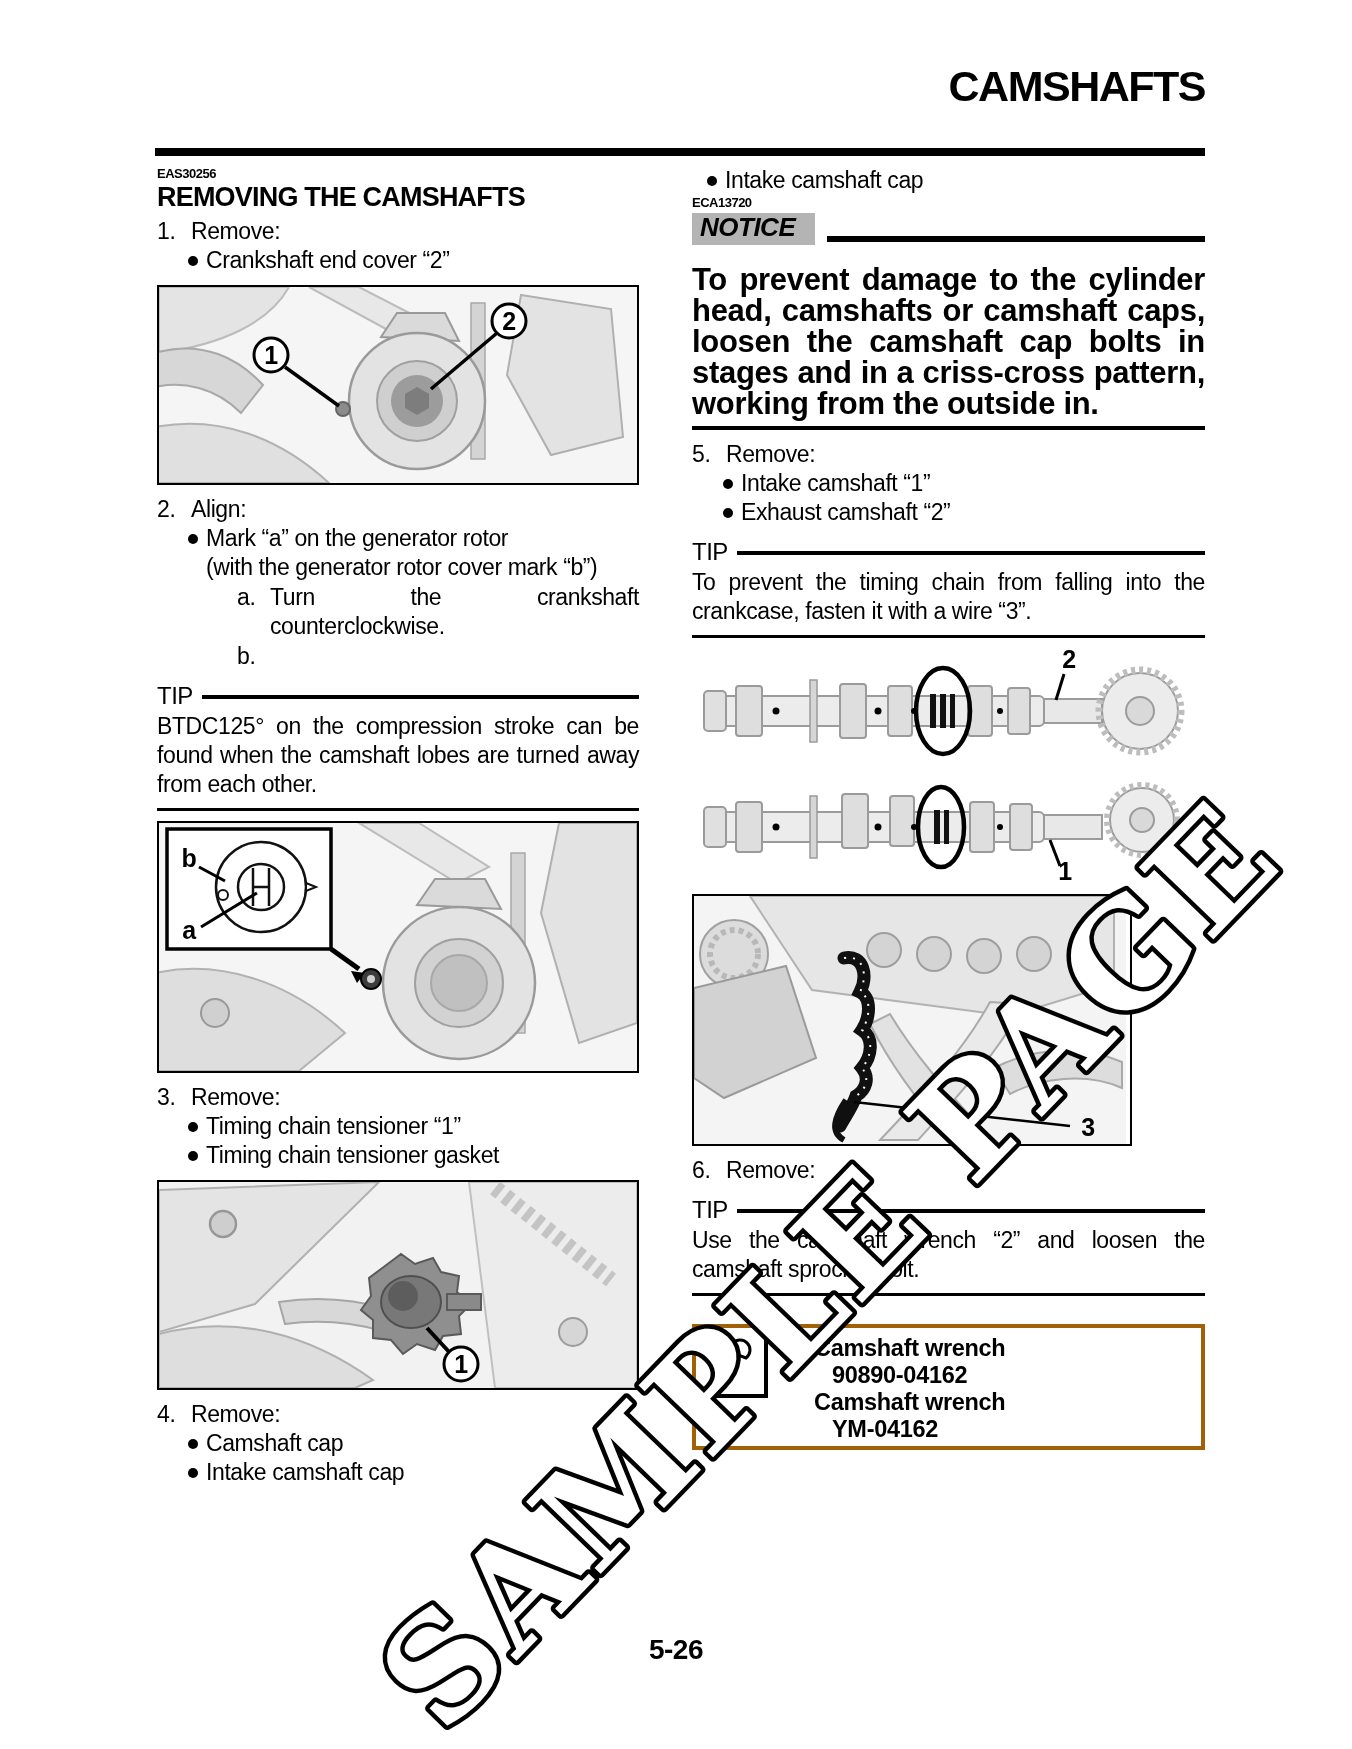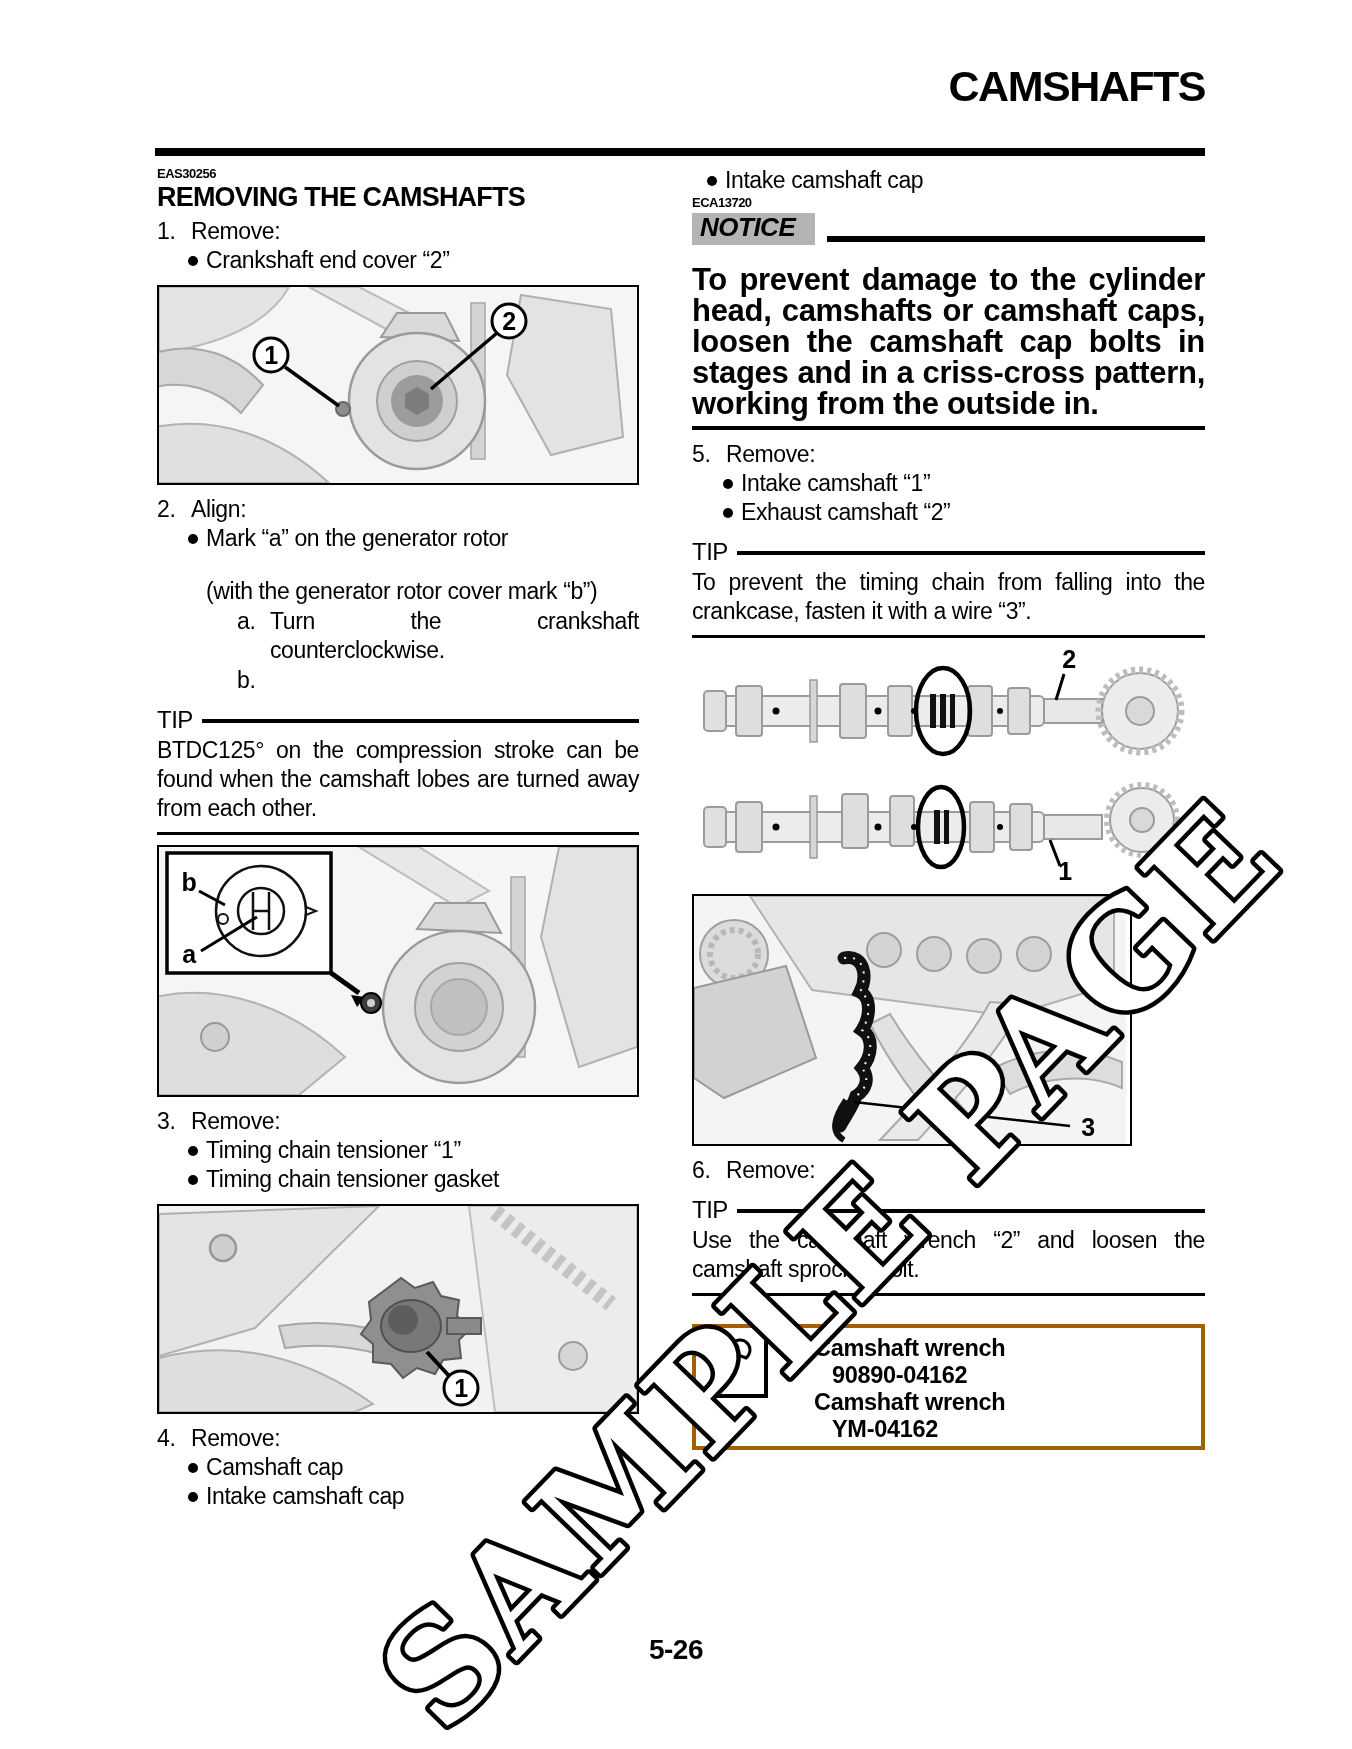--- a/index.html
+++ b/index.html
@@ -22,21 +22,21 @@
   .tiny-code { font-size:13px; line-height:15px; font-weight:bold; letter-spacing:-0.5px; }
   .h1 { font-size:27px; line-height:33px; font-weight:bold; letter-spacing:-0.8px; }
   .step { display:flex; margin-top:3px; }
   .step-num { width:34px; flex:none; }
   .bullets { padding-left:28px; }
   .bullet { position:relative; padding-left:21px; }
   .bullet::before {
     content:""; position:absolute; left:3px; top:10px;
     width:10px; height:10px; border-radius:50%; background:#000;
   }
-  .bullet-cont { padding-left:21px;margin-top:24px; }
+  .bullet-cont { padding-left:21px; }
   .sub { display:flex; padding-left:52px; margin-top:1px; }
   .sub-num { width:33px; flex:none; }
   .sub-text { flex:1; text-align:justify; }
   
   .tip-head { display:flex; align-items:center; margin-top:10px; }
   .tip-label { font-weight:normal; font-size:24px; letter-spacing:-0.5px; }
   .tip-rule { flex:1; height:4px; background:#000; margin-left:9px; margin-top:2px; }
   .tip-body { text-align:justify; margin-top:2px; }
   .tip-end { height:3px; background:#000; margin-top:9px; }
   

